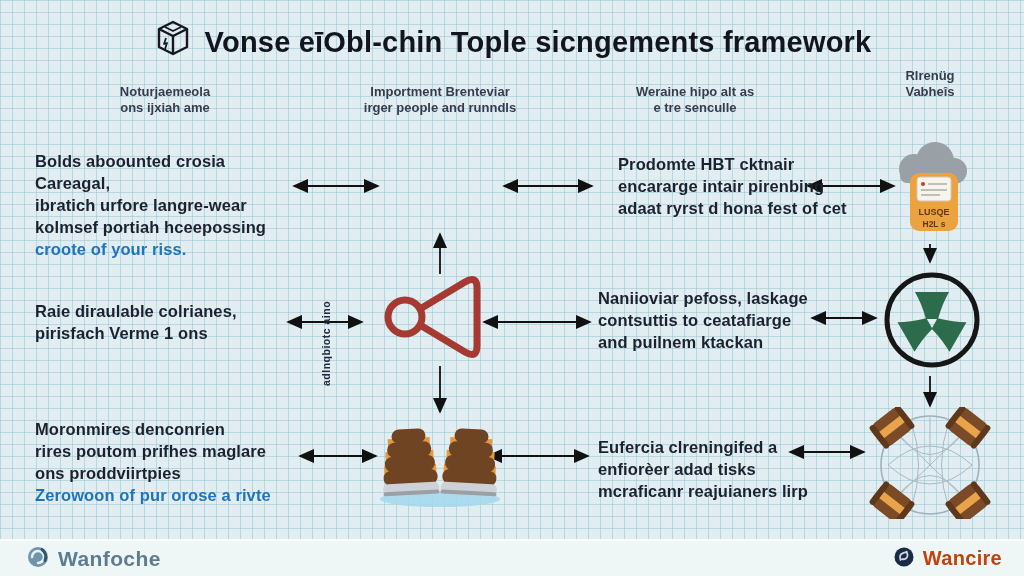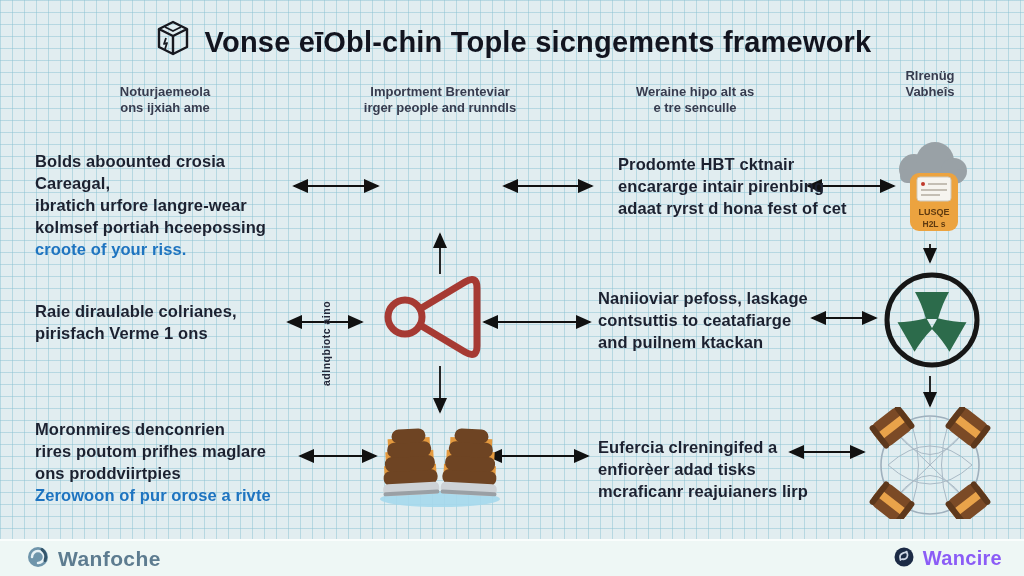--- a/index.html
+++ b/index.html
@@ -55,21 +55,21 @@
 
   .arrows{ position:absolute; left:0; top:0; width:1024px; height:576px; pointer-events:none; }
 
   
   .footer{ position:absolute; left:0; right:0; bottom:0; height:37px;
     background:#eef7f5; border-top:2px solid #f9fdfc;
     display:flex; align-items:center; justify-content:space-between;
     padding:0 22px 0 26px; }
   .brand{ display:flex; align-items:center; gap:8px; }
   .brand-left-text{ font-size:21px; font-weight:bold; color:#5d7c90; letter-spacing:.4px; }
-  .brand-right-text{ font-size:20px; font-weight:bold; color:#8b5cf6; letter-spacing:.3px; }
+  .brand-right-text{ font-size:20px; font-weight:bold; color:#c2410c; letter-spacing:.3px; }
 </style>
 </head>
 <body>
 
 <div class="stage">
 
   <svg class="arrows" viewBox="0 0 1024 576">
     <defs>
       <marker id="ae" markerWidth="9" markerHeight="8" refX="8" refY="4" orient="auto">
         <path d="M0,0 L9,4 L0,8 Z" fill="#111"></path>

